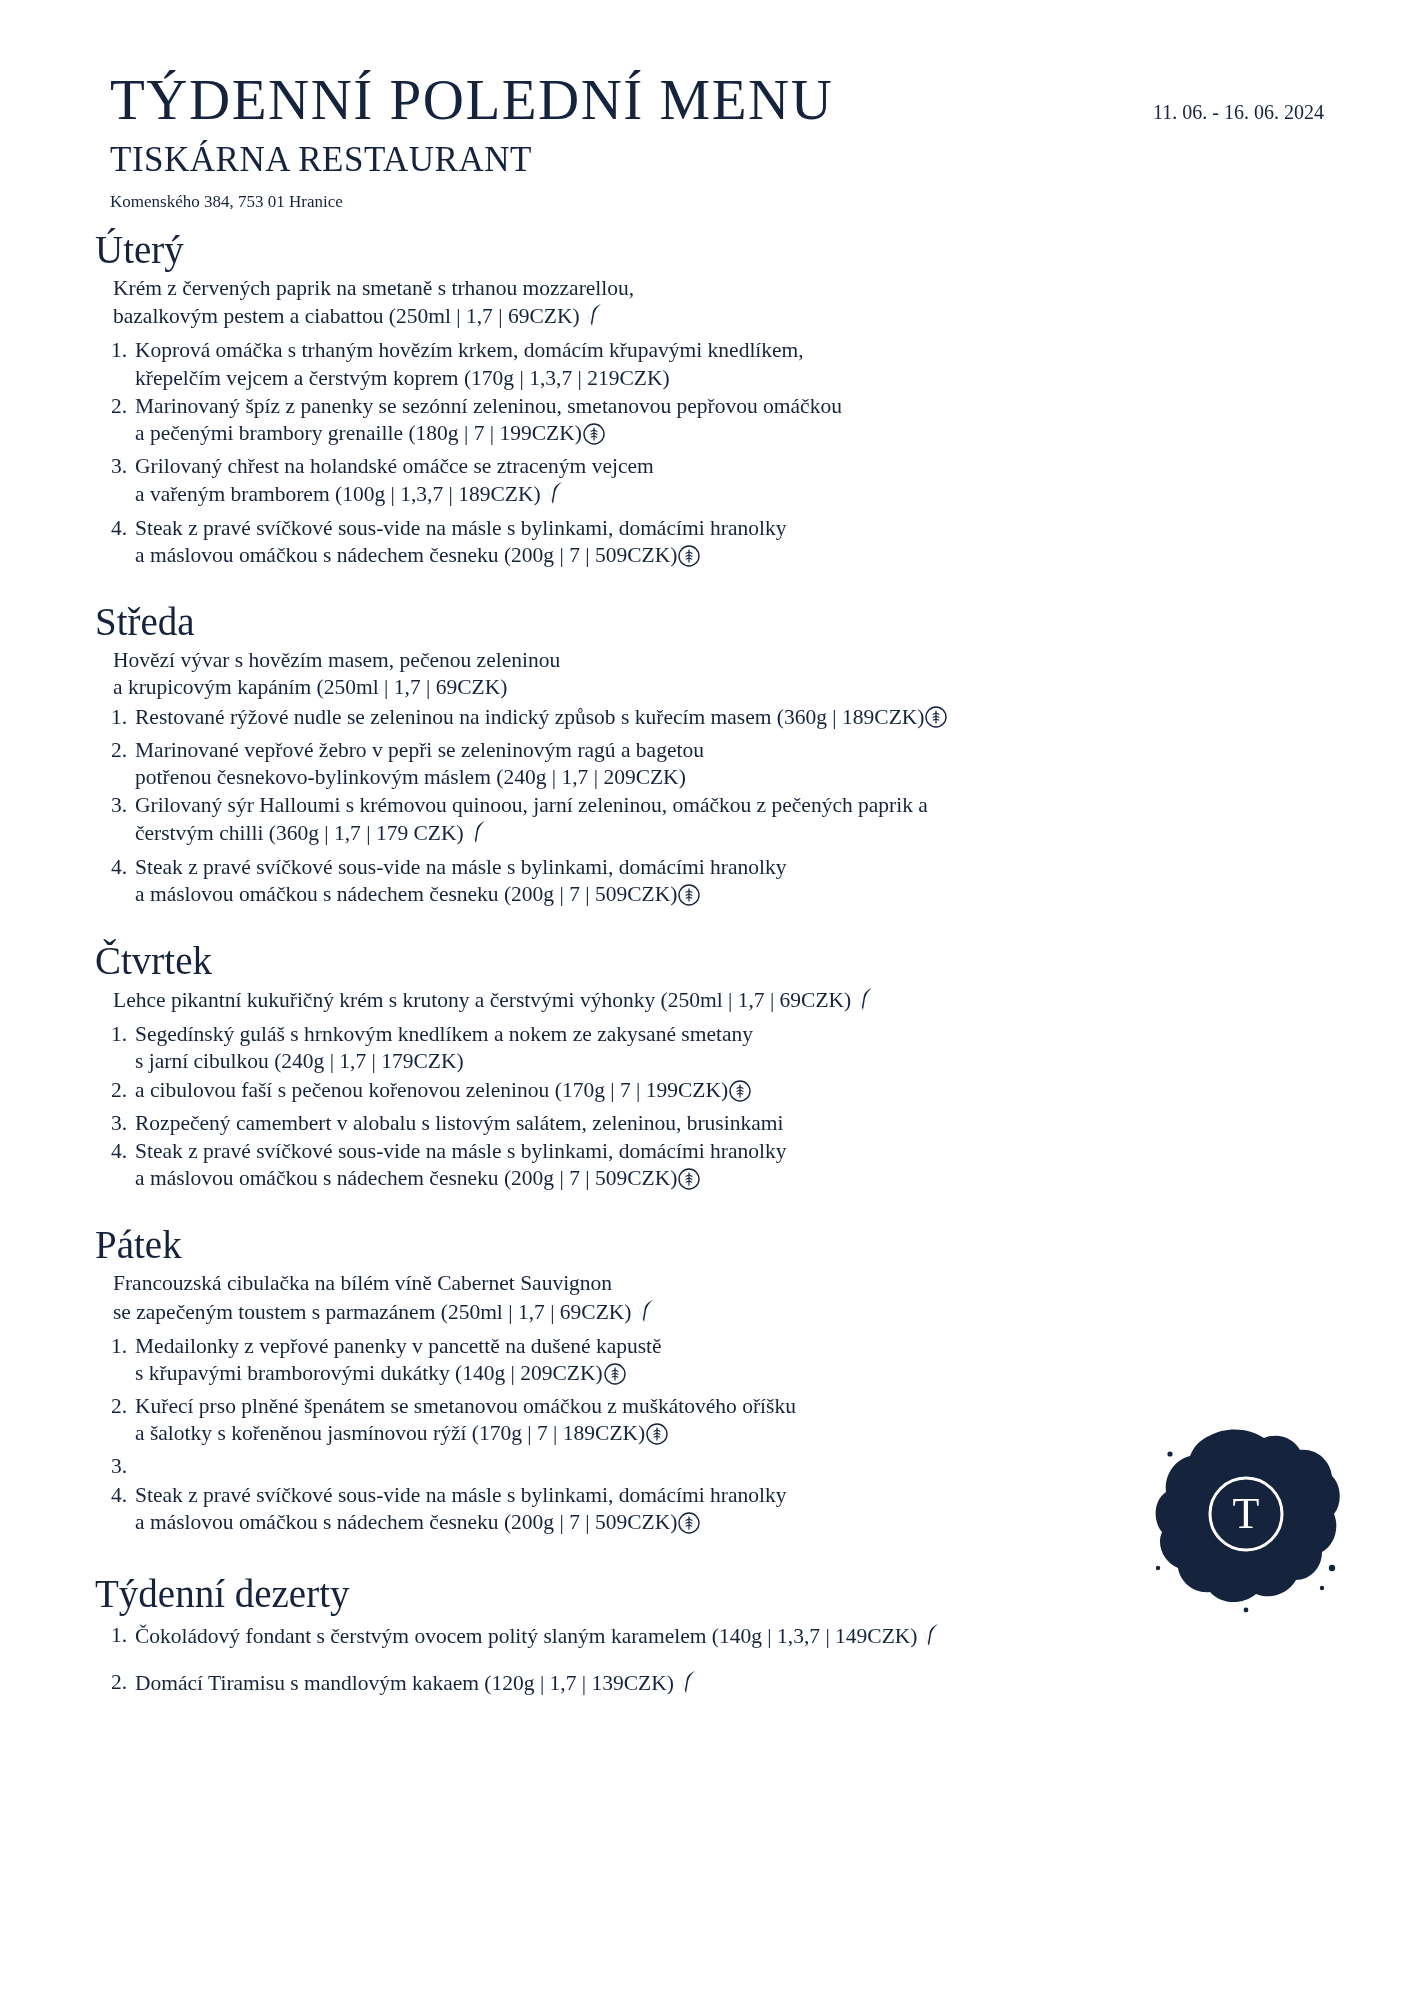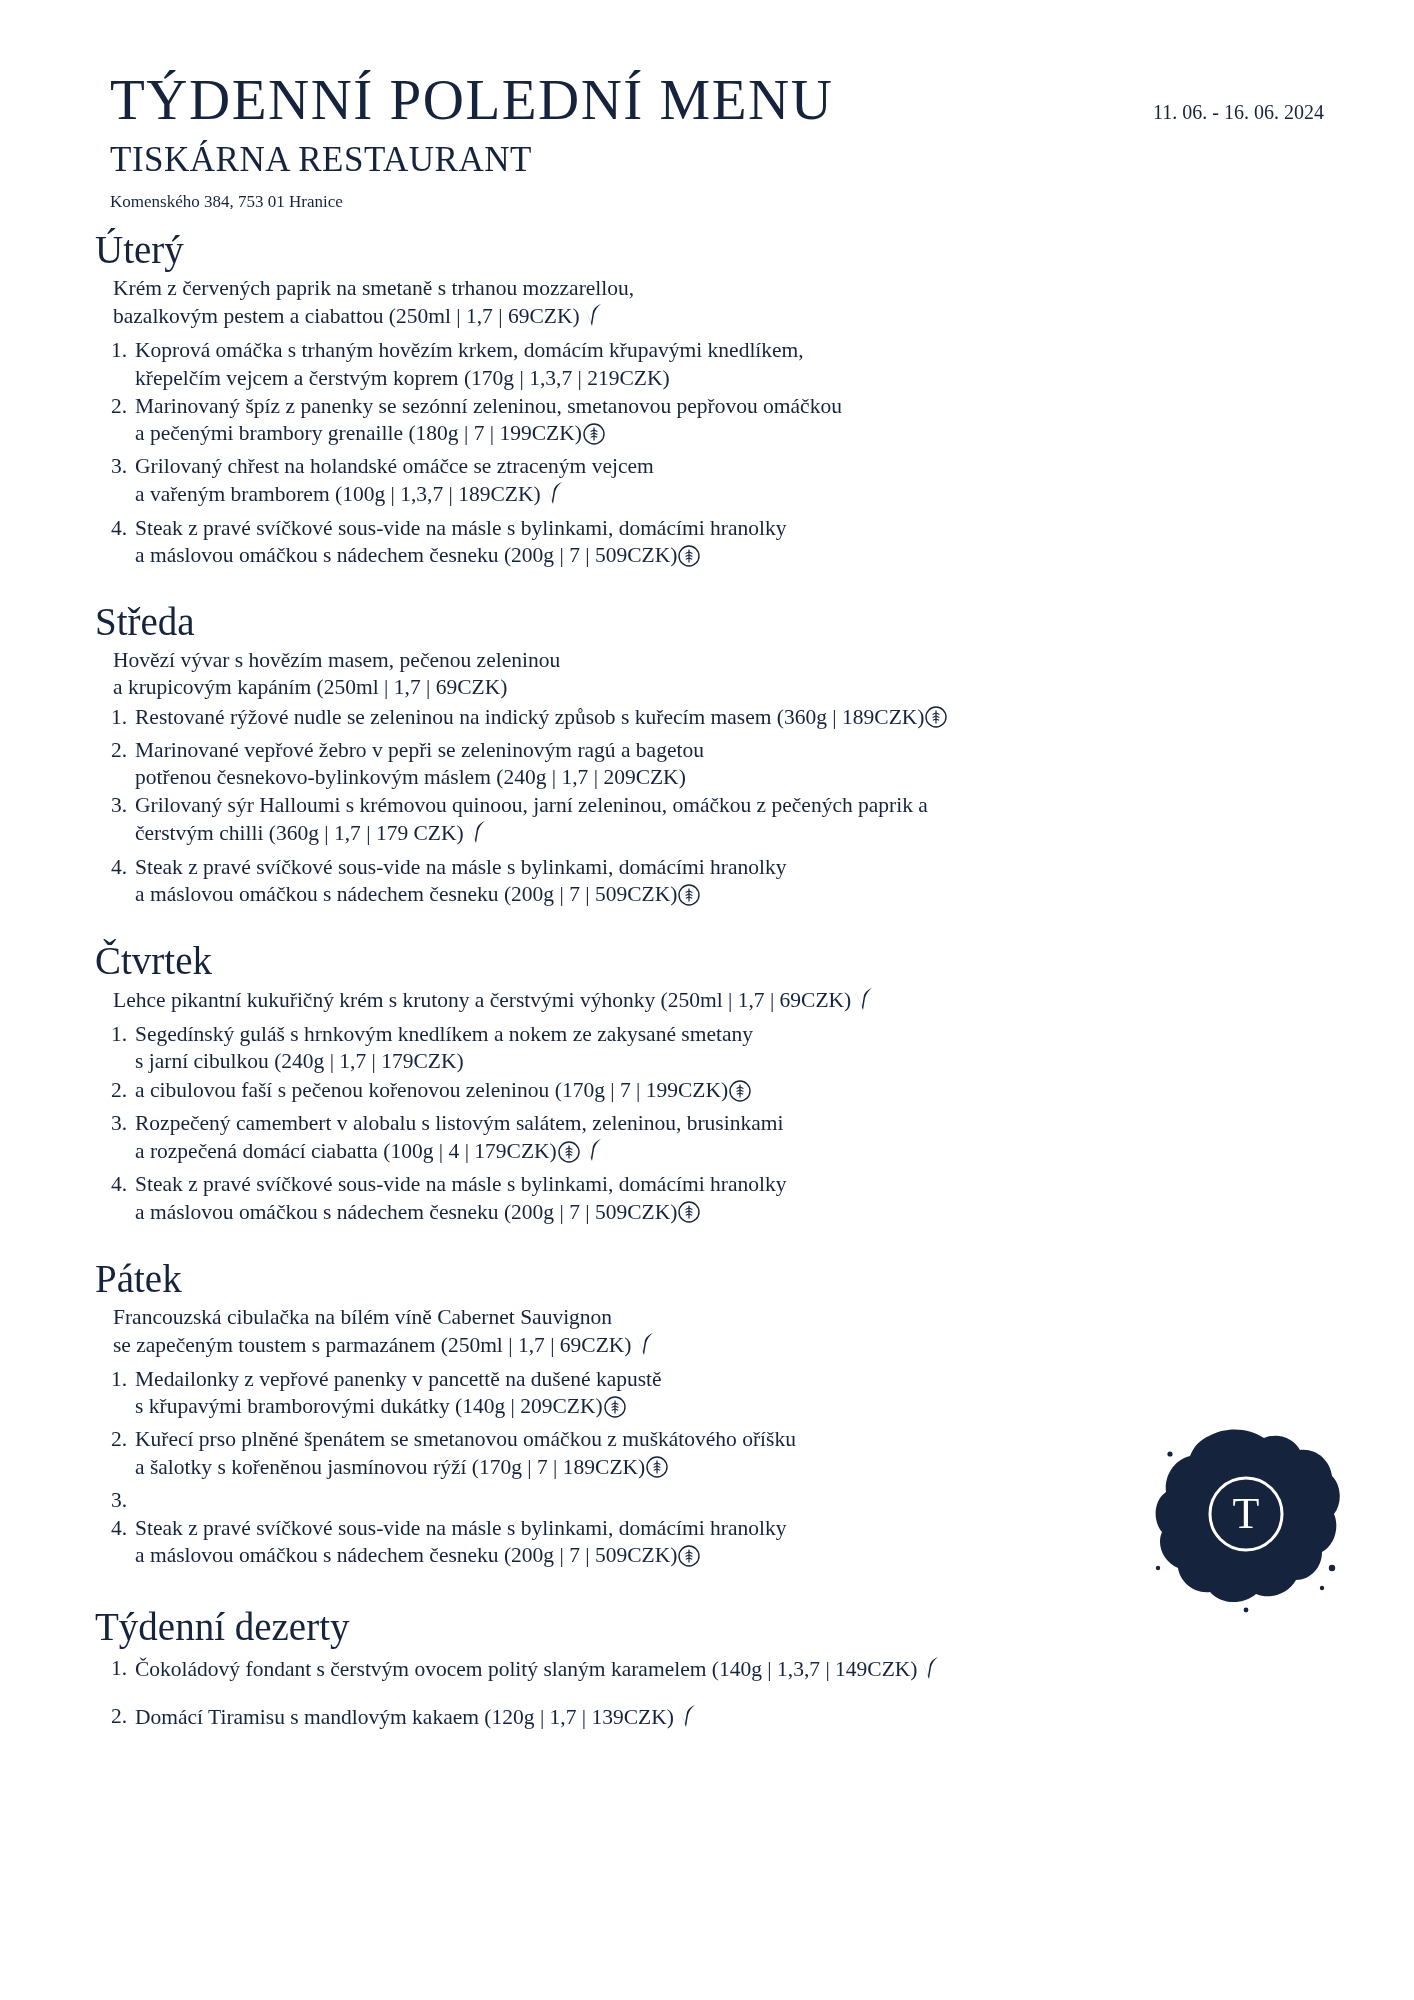--- a/index.html
+++ b/index.html
@@ -262,27 +262,20 @@
                       <circle cx="11" cy="11" r="10" fill="none" stroke="#16233d" stroke-width="1.4"></circle>
                       <path d="M11 4.5 L11 17.5" stroke="#16233d" stroke-width="1.2"></path>
                       <path d="M11 7 L7.6 8.4 M11 7 L14.4 8.4 M11 10 L7.6 11.4 M11 10 L14.4 11.4 M11 13 L7.8 14.2 M11 13 L14.2 14.2" stroke="#16233d" stroke-width="1.1" fill="none"></path>
                     </svg></span></span>
               </span>
             </li>
             <li>
               <span class="num">3.</span>
               <span class="dish-text">
                 <span class="ln">Rozpečený camembert v alobalu s listovým salátem, zeleninou, brusinkami</span>
-                <span class="ln">a rozpečená domácí ciabatta (100g | 4 | 179CZK)<span class="icon-wrap"><svg class="ico" width="22" height="22" viewBox="0 0 22 22">
-                      <circle cx="11" cy="11" r="10" fill="none" stroke="#16233d" stroke-width="1.4"></circle>
-                      <path d="M11 4.5 L11 17.5" stroke="#16233d" stroke-width="1.2"></path>
-                      <path d="M11 7 L7.6 8.4 M11 7 L14.4 8.4 M11 10 L7.6 11.4 M11 10 L14.4 11.4 M11 13 L7.8 14.2 M11 13 L14.2 14.2" stroke="#16233d" stroke-width="1.1" fill="none"></path>
-                    </svg></span><span class="icon-wrap"><svg class="ico" width="22" height="26" viewBox="0 0 22 26">
-                      <path d="M3 3 L10 21 L12 9 C14 5 17 3 20 2 C16 5 14 8 13 12 L11 24 Z" fill="#16233d"></path>
-                    </svg></span></span>
               </span>
             </li>
             <li>
               <span class="num">4.</span>
               <span class="dish-text">
                 <span class="ln">Steak z pravé svíčkové sous-vide na másle s bylinkami, domácími hranolky</span>
                 <span class="ln">a máslovou omáčkou s nádechem česneku (200g | 7 | 509CZK)<span class="icon-wrap"><svg class="ico" width="22" height="22" viewBox="0 0 22 22">
                       <circle cx="11" cy="11" r="10" fill="none" stroke="#16233d" stroke-width="1.4"></circle>
                       <path d="M11 4.5 L11 17.5" stroke="#16233d" stroke-width="1.2"></path>
                       <path d="M11 7 L7.6 8.4 M11 7 L14.4 8.4 M11 10 L7.6 11.4 M11 10 L14.4 11.4 M11 13 L7.8 14.2 M11 13 L14.2 14.2" stroke="#16233d" stroke-width="1.1" fill="none"></path>

